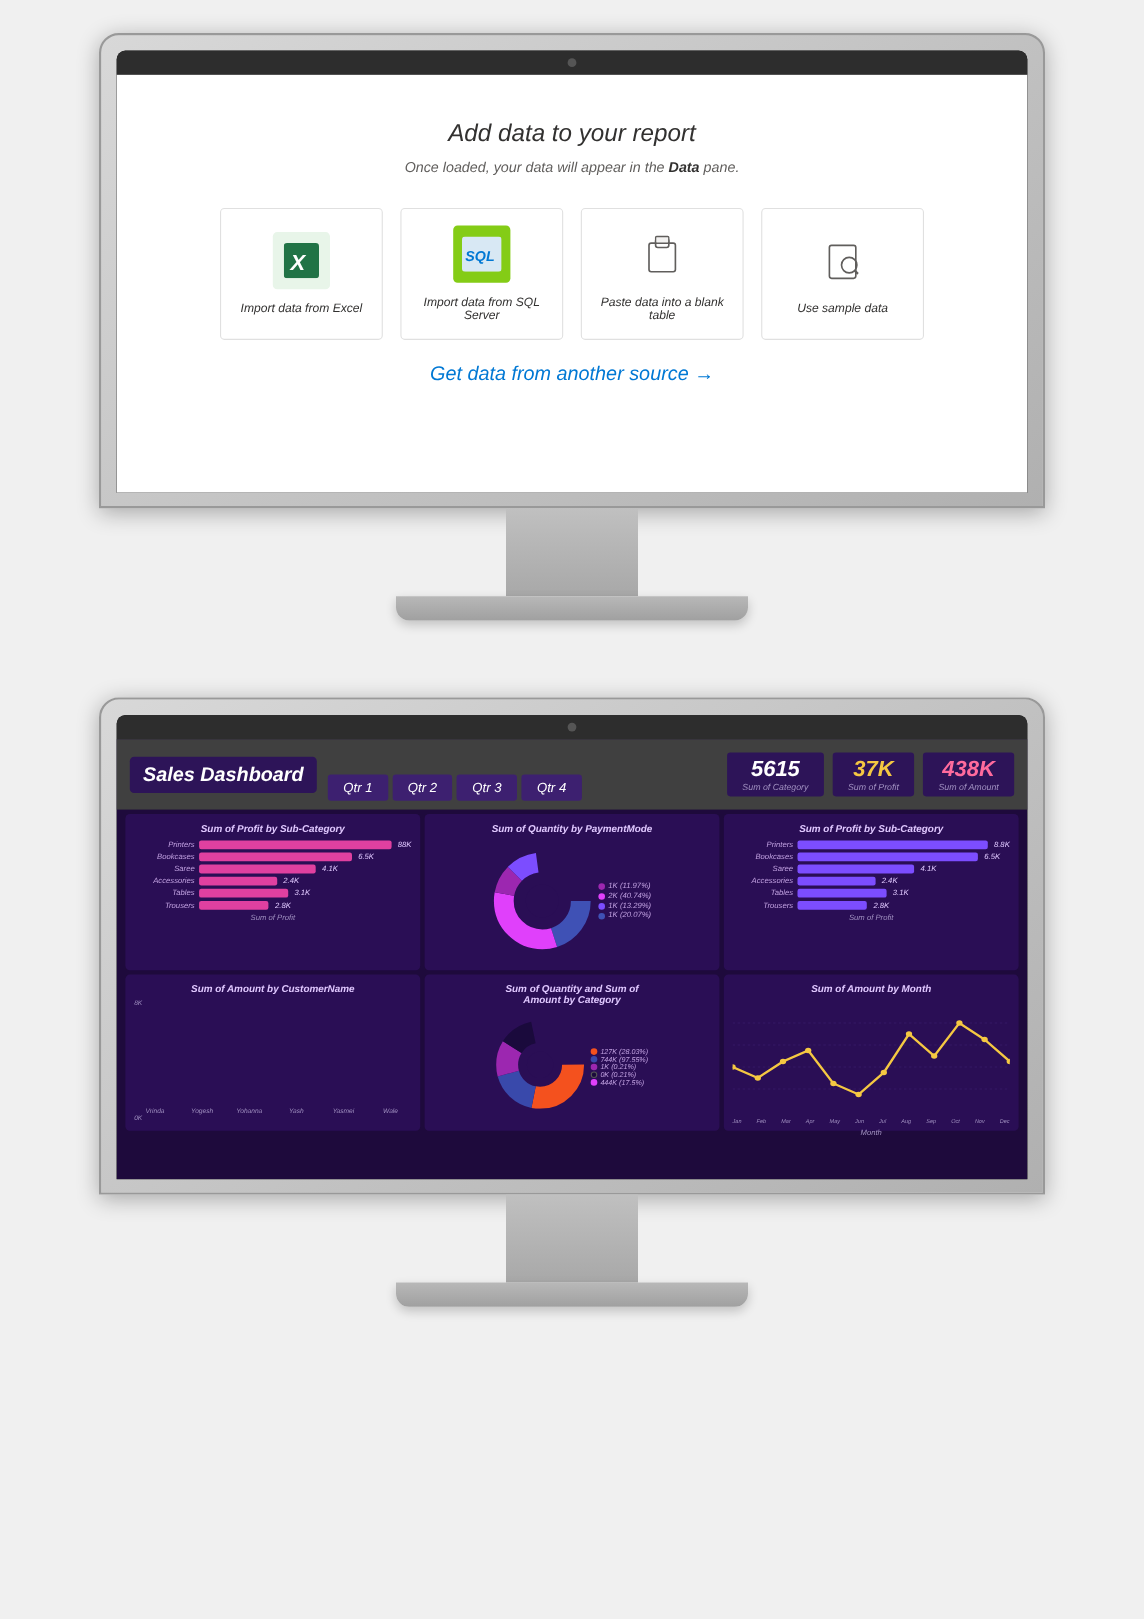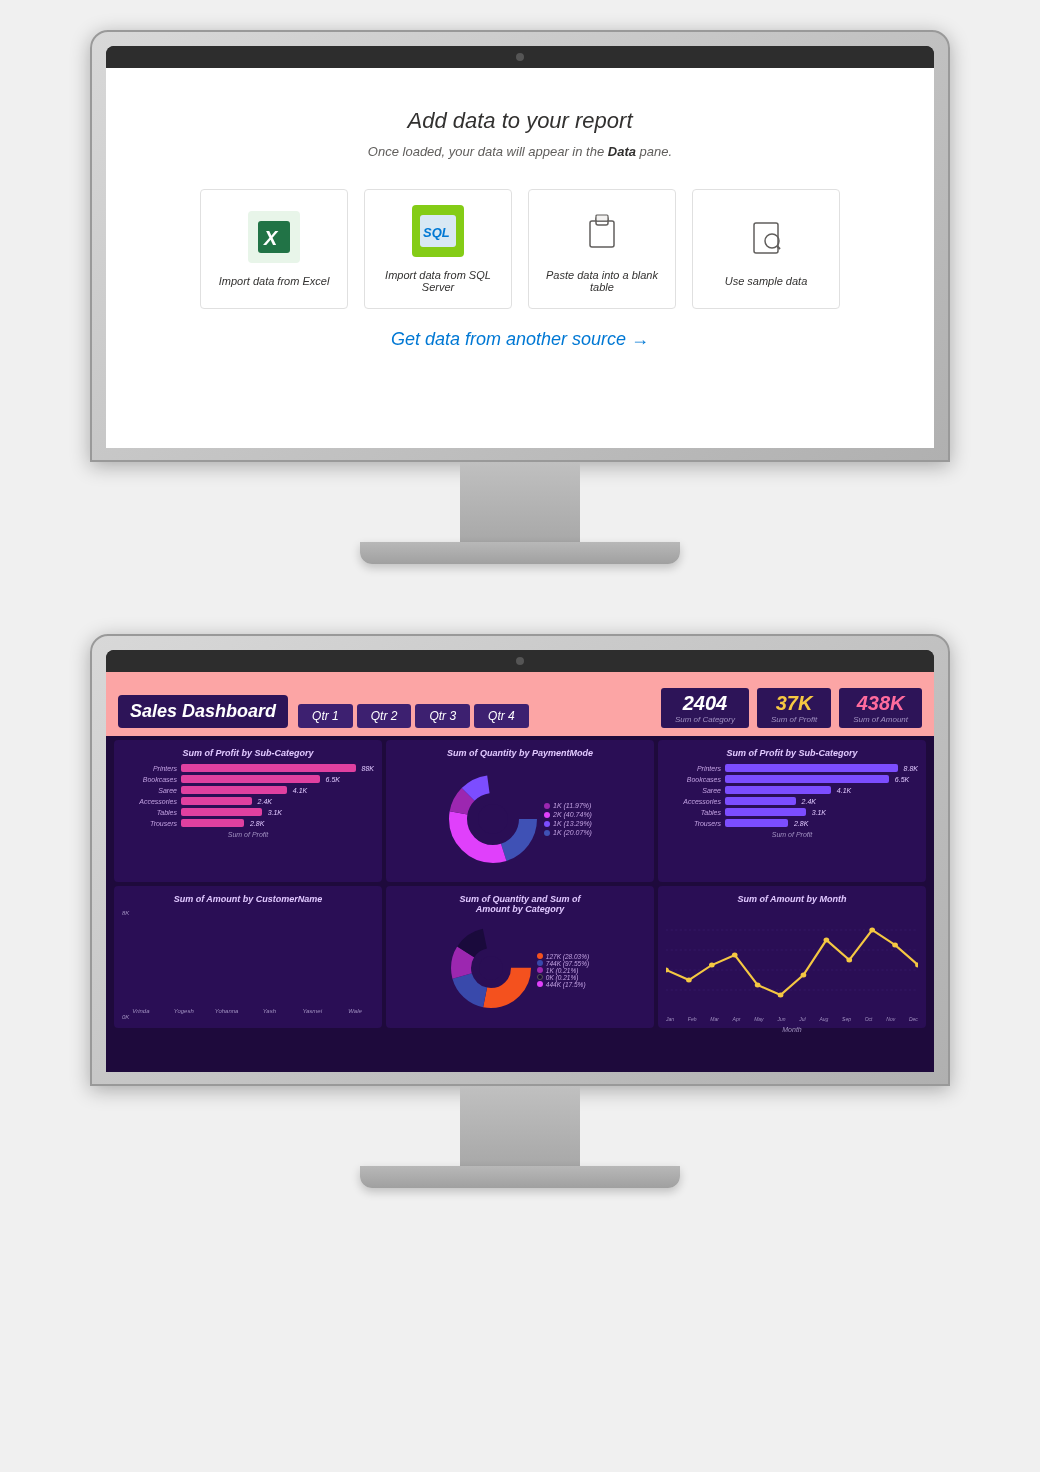--- a/index.html
+++ b/index.html
@@ -163,23 +163,23 @@
 
     
     .dashboard-screen {
       background: #1e0a3c;
       min-height: 400px;
       padding: 0;
     }
 
     .dashboard-header {
       display: flex;
-      align-items: flex-end;
+      align-items: center;
       padding: 8px 12px;
-      background: #fca5a5;
+      background: #404040;
       gap: 10px;
     }
 
     .dashboard-title {
       font-size: 18px;
       font-weight: 700;
       color: white;
       background: #2d1458;
       padding: 6px 12px;
       border-radius: 4px;
@@ -418,21 +418,21 @@
         <div class="dashboard-header">
           <div class="dashboard-title">Sales Dashboard</div>
           <div class="quarter-tabs">
             <div class="quarter-tab">Qtr 1</div>
             <div class="quarter-tab">Qtr 2</div>
             <div class="quarter-tab">Qtr 3</div>
             <div class="quarter-tab">Qtr 4</div>
           </div>
           <div class="kpi-section">
             <div class="kpi-card">
-              <span class="kpi-value">2404</span>
+              <span class="kpi-value">5615</span>
               <span class="kpi-label">Sum of Category</span>
             </div>
             <div class="kpi-card">
               <span class="kpi-value yellow">37K</span>
               <span class="kpi-label">Sum of Profit</span>
             </div>
             <div class="kpi-card">
               <span class="kpi-value pink">438K</span>
               <span class="kpi-label">Sum of Amount</span>
             </div>

